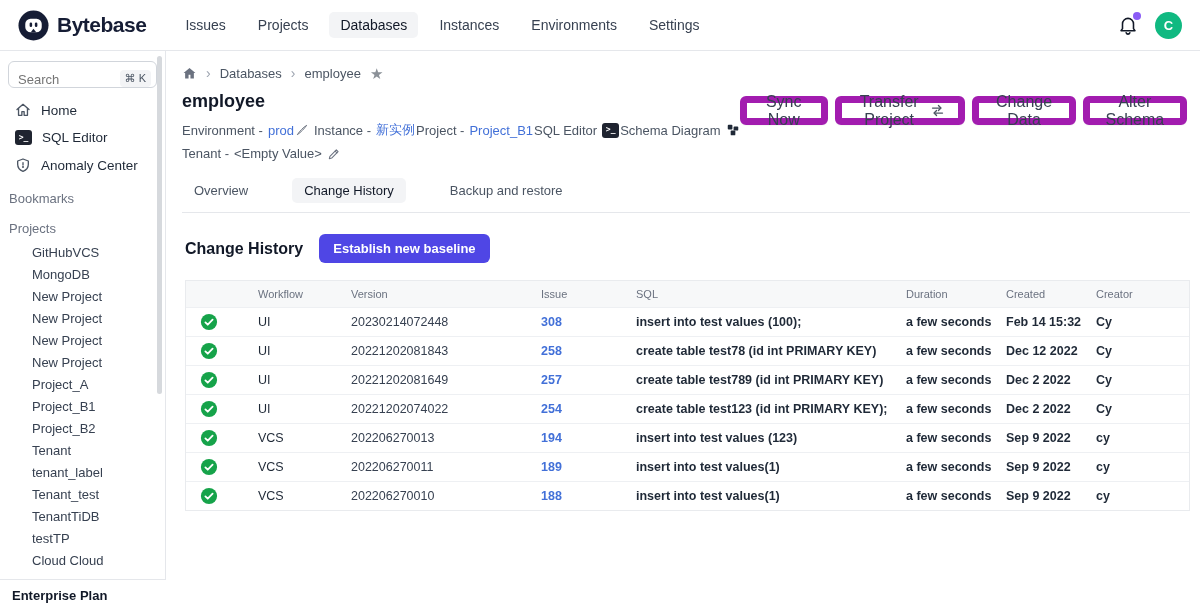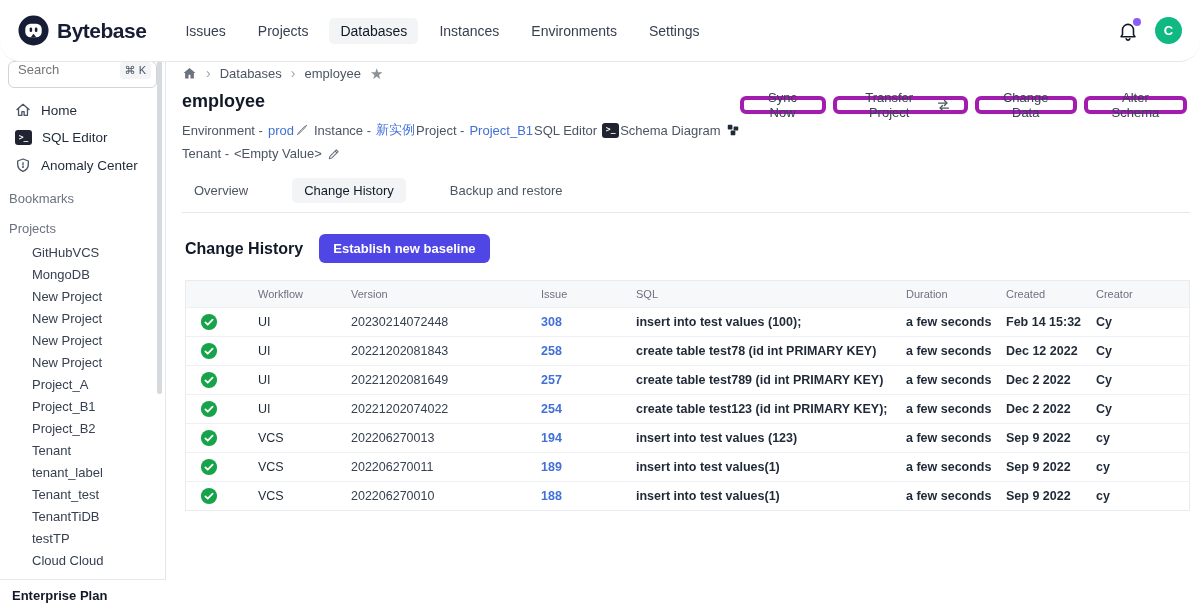--- a/index.html
+++ b/index.html
@@ -3,38 +3,38 @@
 <meta charset="utf-8">
 <style>
   * { margin:0; padding:0; box-sizing:border-box; }
   html,body { background:#e8e8e8; }
   .screen {
     position:relative; width:1200px; height:613px; background:#fff;
     font-family:"Liberation Sans", sans-serif; color:#1f2937; overflow:hidden;
     margin:0 auto;
   }
   
-  .topnav { position:absolute; top:0; left:0; right:0; height:62px;
-    border-bottom:1px solid #e5e7eb; display:flex; align-items:center; padding:0 18px; background:#fff; z-index:5;border-radius:21px;}
+  .topnav { position:absolute; top:0; left:0; right:0; height:51px;
+    border-bottom:1px solid #e5e7eb; display:flex; align-items:center; padding:0 18px; background:#fff; z-index:5;}
   .brand { display:flex; align-items:center; gap:8px; margin-right:28px; }
   .brand-name { font-size:21px; font-weight:800; color:#161d35; letter-spacing:-0.5px; }
   .nav-items { display:flex; align-items:center; gap:10px; }
   .nav-item { font-size:14px; color:#374151; padding:5px 11px; border-radius:5px; cursor:pointer; text-decoration:none; }
   .nav-item.active { background:#f3f4f6; color:#111827; }
   .topnav-right { margin-left:auto; display:flex; align-items:center; gap:16px; }
   .bell-wrap { position:relative; width:22px; height:22px; }
   .bell-dot { position:absolute; top:-2px; right:-2px; width:8px; height:8px; border-radius:50%; background:#8b5cf6; }
   .avatar { width:27px; height:27px; border-radius:50%; background:#10b981; color:#fff;
     display:flex; align-items:center; justify-content:center; font-size:13px; font-weight:600; }
 
   
   .sidebar { position:absolute; top:51px; left:0; width:166px; bottom:0; background:#fff;
     border-right:1px solid #e5e7eb; }
   .search-box { margin:10px 8px 0 8px; height:27px; border:1px solid #d1d5db; border-radius:6px;
-    display:flex; align-items:flex-start; justify-content:space-between; padding:0 5px 0 9px; background:#fff; }
+    display:flex; align-items:flex-end; justify-content:space-between; padding:0 5px 0 9px; background:#fff; }
   .search-ph { color:#9ca3af; font-size:13px; border:none; outline:none; width:80px; font-family:inherit; background:transparent;}
   .kbd { background:#f3f4f6; border-radius:4px; font-size:11px; color:#4b5563; padding:2px 5px; }
   .side-nav { margin-top:8px; }
   .side-nav-item { display:flex; align-items:center; gap:10px; padding:6px 8px 6px 15px;
     font-size:13.5px; color:#1f2937; cursor:pointer; }
   .term-chip { width:17px; height:15px; background:#1f2430; border-radius:3px; color:#fff;
     font-family:"DejaVu Sans Mono", monospace; font-size:8px; font-weight:700;
     display:inline-flex; align-items:center; justify-content:center; line-height:1; }
   .section-label { padding:12px 8px 3px 9px; font-size:13px; color:#6b7280; }
   .project-list { margin-top:3px; }
@@ -53,22 +53,22 @@
   .crumb-star { color:#8b9198; font-size:15px; line-height:1; }
   .crumb-link { cursor:pointer; }
 
   .page-header { display:flex; justify-content:space-between; align-items:flex-start; margin-top:10px; }
   .page-title { font-size:18px; font-weight:700; color:#111827; }
   .meta-line { margin-top:9px; display:flex; gap:1px; font-size:13px; color:#4b5563; align-items:center; flex-wrap:nowrap; }
   .meta-line + .meta-line { margin-top:7px; }
   .meta-item { display:inline-flex; align-items:center; gap:5px; white-space:nowrap; }
   .meta-link { color:#4270d8; cursor:pointer; text-decoration:none; }
   .actions { display:flex; gap:7px; margin-top:5px; padding-right:3px; }
-  .action-btn { height:18px; padding:0 13px; border:4px solid #a21caf; border-radius:6px; background:#fff;
-    font-size:13px; color:#374151; display:inline-flex; align-items:center; gap:7px; cursor:pointer;
+  .action-btn { height:29px; padding:0 13px; border:7px solid #a21caf; border-radius:6px; background:#fff;
+    font-size:16px; color:#374151; display:inline-flex; align-items:center; gap:7px; cursor:pointer;
     box-shadow:0 1px 1px rgba(0,0,0,0.04); font-family:inherit; }
 
   .tabs { margin-top:17px; display:flex; gap:32px; align-items:center; border-bottom:1px solid #e5e7eb;
     padding-bottom:9px; }
   .tab { font-size:13px; color:#4b5563; padding:5px 12px; border-radius:5px; cursor:pointer; }
   .tab.active { background:#f3f4f6; color:#111827; }
 
   .section-head { margin-top:21px; display:flex; align-items:center; gap:16px; padding-left:3px; }
   .section-title { font-size:16px; font-weight:700; color:#111827; }
   .baseline-btn { background:#4f46e5; color:#fff; border:none; border-radius:6px; height:29px;

